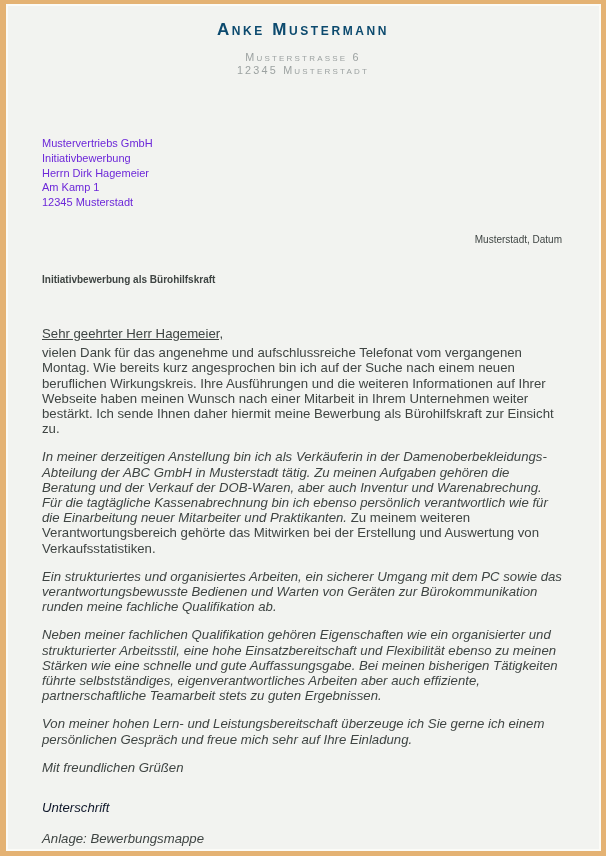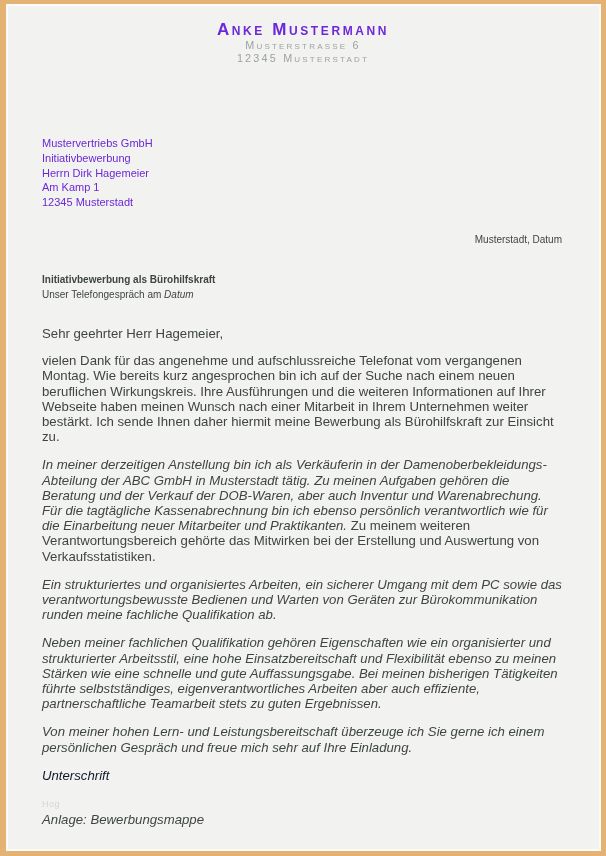--- a/index.html
+++ b/index.html
@@ -14,24 +14,24 @@
   }
   .sheet{
     position:absolute;left:6px;top:4px;right:5px;bottom:5px;
     background:#f2f3f0;border:2px solid #fbfbf7;box-sizing:border-box;
   }
   
   .sender-name{
     position:absolute;left:0;right:0;top:20px;
     text-align:center;
     font-variant:small-caps;font-weight:700;
-    font-size:17px;letter-spacing:2.6px;color:#6d28d9;
+    font-size:17px;letter-spacing:2.6px;color:#0c4a6e;
   }
   .sender-addr{
-    position:absolute;left:0;right:0;top:39px;
+    position:absolute;left:0;right:0;top:51px;
     text-align:center;
     font-variant:small-caps;
     font-size:10.8px;letter-spacing:2.2px;line-height:13.4px;color:#9ca2a1;
   }
   
   .recipient{
     position:absolute;left:42px;top:136px;
     font-size:11px;line-height:14.8px;color:#6d28d9;
   }
   .dateline{
@@ -41,21 +41,21 @@
   .subjectwrap{
     position:absolute;left:42px;top:272px;right:46px;
     font-size:10px;line-height:15.2px;color:#3f4543;
   }
   .subject{font-weight:700;}
   .bodytext{
     position:absolute;left:42px;top:326px;width:520px;
     font-size:13.2px;line-height:15.2px;color:#3f4543;
   }
   .bodytext p{margin:0 0 13px 0;}
-  p.salutation{margin-bottom:12px;}
+  p.salutation{margin-bottom:4px;text-decoration:underline;}
   .it{font-style:italic;}
   .rm{font-style:normal;}
   p.closing{margin-bottom:25px;}
   p.sig{margin-bottom:16px;color:#0f172a;}
   p.watermark{
     margin-bottom:3px;font-size:9px;line-height:10px;
     color:#d3d6d2;letter-spacing:0.5px;
   }
   p.anlage{margin-bottom:0;}
 </style>
@@ -77,36 +77,35 @@
     <div>Initiativbewerbung</div>
     <div>Herrn Dirk Hagemeier</div>
     <div>Am Kamp 1</div>
     <div>12345 Musterstadt</div>
   </div>
 
   <div class="dateline">Musterstadt, Datum</div>
 
   <div class="subjectwrap">
     <div class="subject">Initiativbewerbung als Bürohilfskraft</div>
-    <div><span>Unser Telefongespräch am </span><span class="it">Datum</span></div>
   </div>
 
   <div class="bodytext">
     <p class="salutation">Sehr geehrter Herr Hagemeier,</p>
 
     <p>vielen Dank für das angenehme und aufschlussreiche Telefonat vom vergangenen Montag. Wie bereits kurz angesprochen bin ich auf der Suche nach einem neuen beruflichen Wirkungskreis. Ihre Ausführungen und die weiteren Informationen auf Ihrer Webseite haben meinen Wunsch nach einer Mitarbeit in Ihrem Unternehmen weiter bestärkt. Ich sende Ihnen daher hiermit meine Bewerbung als Bürohilfskraft zur Einsicht zu.</p>
 
     <p class="it"><span>In meiner derzeitigen Anstellung bin ich als Verkäuferin in der Damenoberbekleidungs-Abteilung der ABC GmbH in Musterstadt tätig. Zu meinen Aufgaben gehören die Beratung und der Verkauf der DOB-Waren, aber auch Inventur und Warenabrechung.</span><br><span>Für die tagtägliche Kassenabrechnung bin ich ebenso persönlich verantwortlich wie für die Einarbeitung neuer Mitarbeiter und Praktikanten.</span><span class="rm"> Zu meinem weiteren Verantwortungsbereich gehörte das Mitwirken bei der Erstellung und Auswertung von Verkaufsstatistiken.</span></p>
 
     <p class="it">Ein strukturiertes und organisiertes Arbeiten, ein sicherer Umgang mit dem PC sowie das verantwortungsbewusste Bedienen und Warten von Geräten zur Bürokommunikation runden meine fachliche Qualifikation ab.</p>
 
     <p class="it">Neben meiner fachlichen Qualifikation gehören Eigenschaften wie ein organisierter und strukturierter Arbeitsstil, eine hohe Einsatzbereitschaft und Flexibilität ebenso zu meinen Stärken wie eine schnelle und gute Auffassungsgabe. Bei meinen bisherigen Tätigkeiten führte selbstständiges, eigenverantwortliches Arbeiten aber auch effiziente, partnerschaftliche Teamarbeit stets zu guten Ergebnissen.</p>
 
     <p class="it">Von meiner hohen Lern- und Leistungsbereitschaft überzeuge ich Sie gerne ich einem persönlichen Gespräch und freue mich sehr auf Ihre Einladung.</p>
 
+    <p class="it closing">Mit freundlichen Grüßen</p>
 
     <p class="it sig">Unterschrift</p>
 
-    <p class="watermark">Hog</p>
 
     <p class="it anlage">Anlage: Bewerbungsmappe</p>
   </div>
 </div>
 
 </body></html>

